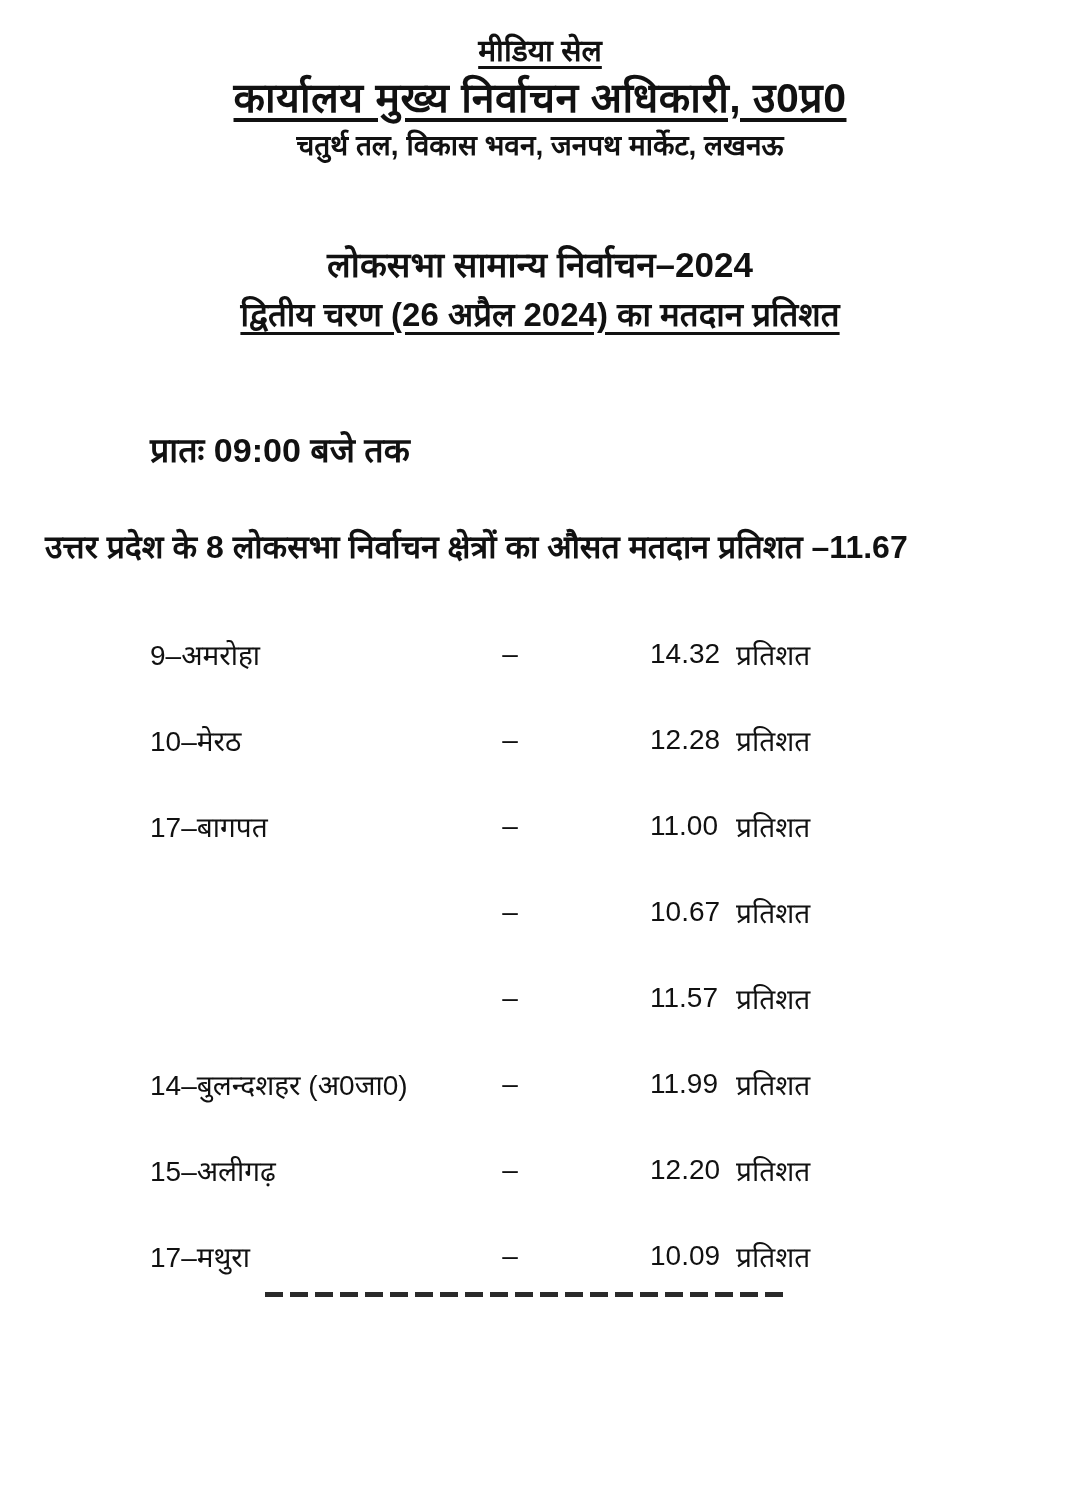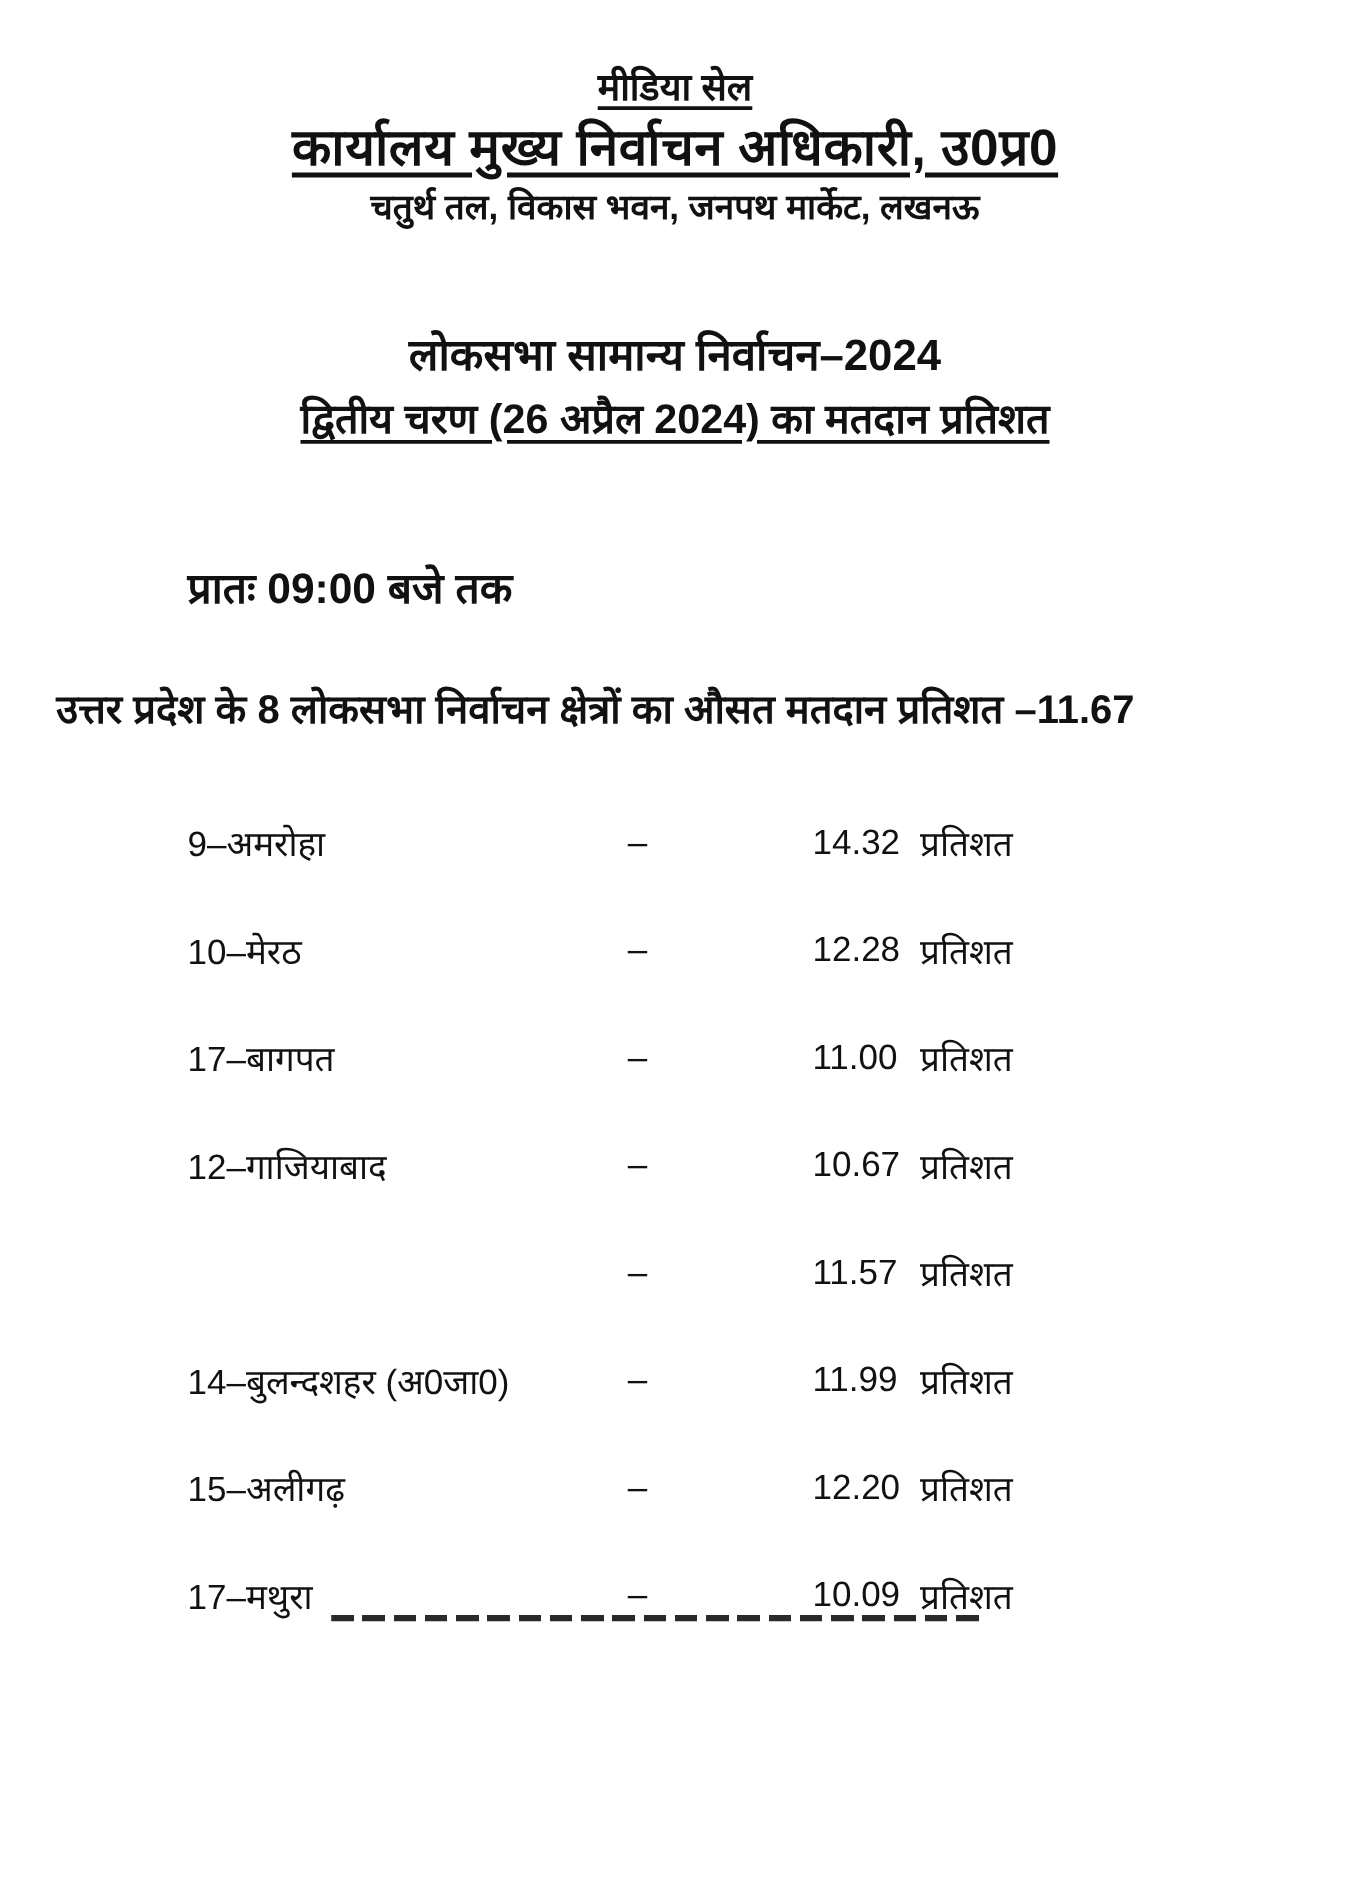--- a/index.html
+++ b/index.html
@@ -13,21 +13,21 @@
     position: relative;
     font-family: "Liberation Sans", "DejaVu Sans", sans-serif;
     color: #111111;
     overflow: hidden;
   }
   .page {
     width: 1080px;
     height: 1510px;
     background: #ffffff;
     box-sizing: border-box;
-    padding-top: 54px;
+    padding-top: 34px;
   }
   
   .doc-header {
     text-align: center;
     line-height: 1.15;
   }
   .hdr-media {
     font-size: 30px;
     font-weight: 700;
     text-decoration: underline;
@@ -145,21 +145,20 @@
         <span class="cell value">12.28</span>
         <span class="cell unit">प्रतिशत</span>
       </div>
       <div class="row">
         <span class="cell name">17–बागपत</span>
         <span class="cell dash">–</span>
         <span class="cell value">11.00</span>
         <span class="cell unit">प्रतिशत</span>
       </div>
       <div class="row">
-        <span class="cell name">12–गाजियाबाद</span>
         <span class="cell dash">–</span>
         <span class="cell value">10.67</span>
         <span class="cell unit">प्रतिशत</span>
       </div>
       <div class="row">
         <span class="cell dash">–</span>
         <span class="cell value">11.57</span>
         <span class="cell unit">प्रतिशत</span>
       </div>
       <div class="row">

